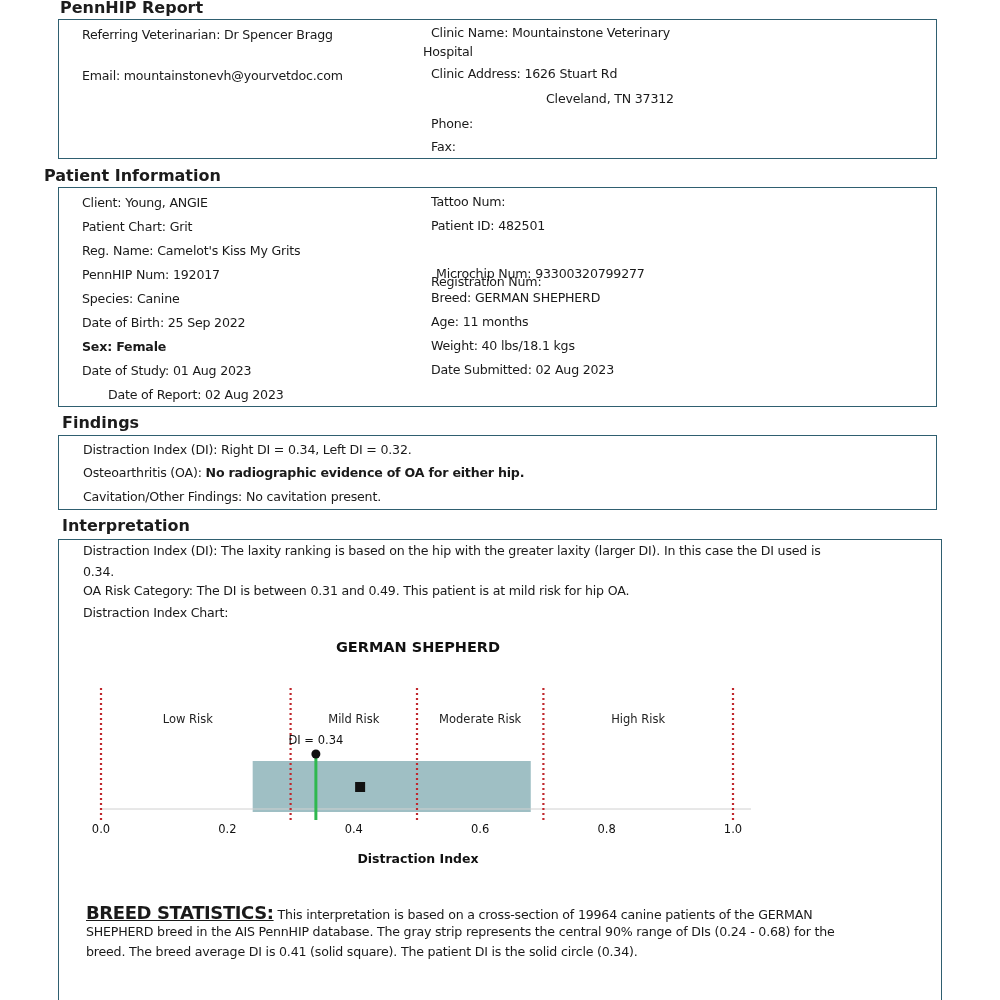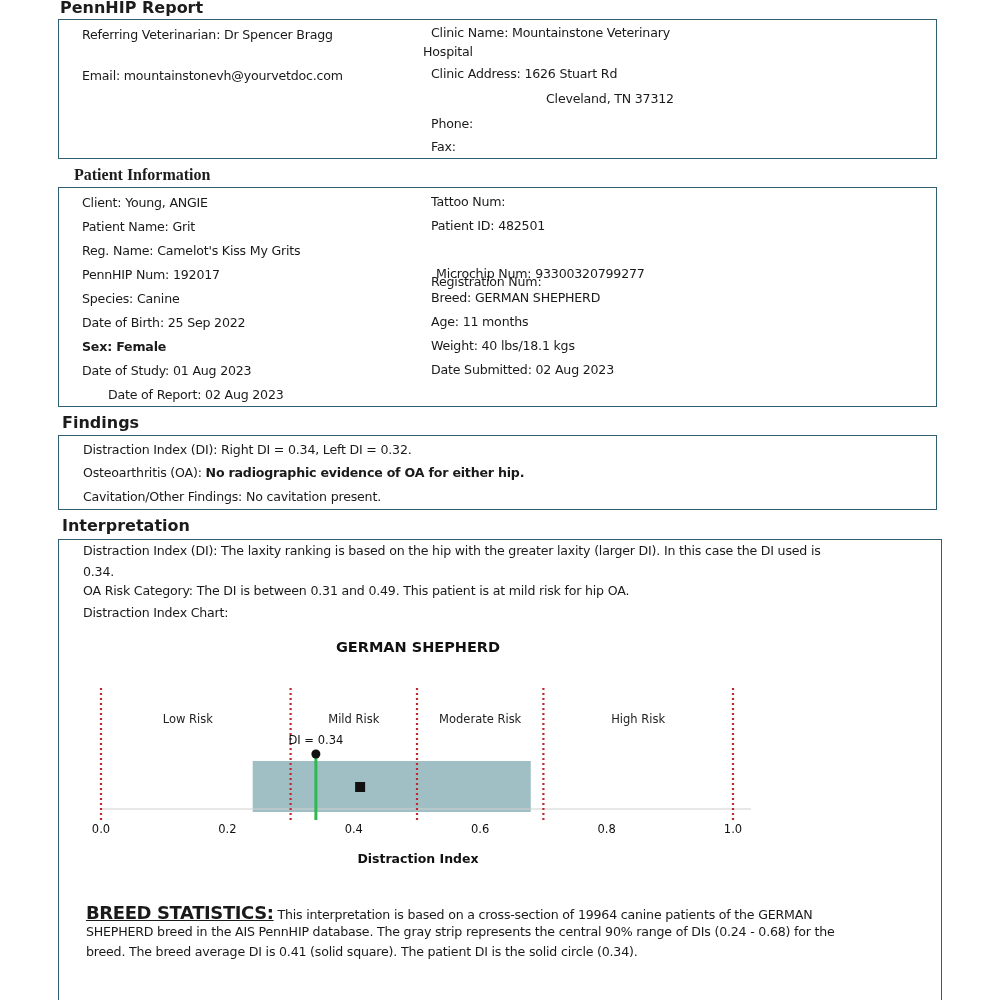--- a/index.html
+++ b/index.html
@@ -39,25 +39,25 @@
 <div class="abs f" style="left:546px;top:91px;">Cleveland, TN 37312</div>
 <div class="abs f" style="left:431px;top:116px;">
   <span>Phone:</span>
   <span></span>
 </div>
 <div class="abs f" style="left:431px;top:139px;">
   <span>Fax:</span>
   <span></span>
 </div>
 
-<div class="abs sec-title" style="left:74px;top:166px;font-family:Liberation Serif, serif;">Patient Information</div>
+<div class="abs sec-title" style="left:44px;top:166px;">Patient Information</div>
 <div class="box" style="left:58px;top:187px;width:879px;height:220px;"></div>
 <div id="pi-left">
     <div class="abs f" style="left: 82px; top: 195px;"><span>Client:</span> <span>Young, ANGIE</span></div>
-    <div class="abs f" style="left: 82px; top: 219px;"><span>Patient Name:</span> <span>Grit</span></div>
+    <div class="abs f" style="left: 82px; top: 219px;"><span>Patient Chart:</span> <span>Grit</span></div>
     <div class="abs f" style="left: 82px; top: 243px;"><span>Reg. Name:</span> <span>Camelot's Kiss My Grits</span></div>
     <div class="abs f" style="left: 82px; top: 267px;"><span>PennHIP Num:</span> <span>192017</span></div>
     <div class="abs f" style="left: 82px; top: 291px;"><span>Species:</span> <span>Canine</span></div>
     <div class="abs f" style="left: 82px; top: 315px;"><span>Date of Birth:</span> <span>25 Sep 2022</span></div>
     <div class="abs f" style="left: 82px; top: 339px; font-weight: bold;"><span>Sex:</span> <span>Female</span></div>
     <div class="abs f" style="left: 82px; top: 363px;"><span>Date of Study:</span> <span>01 Aug 2023</span></div>
     <div class="abs f" style="left: 82px; top: 387px; margin-left: 26px;"><span>Date of Report:</span> <span>02 Aug 2023</span></div>
   </div>
 <div id="pi-right">
     <div class="abs f" style="left: 431px; top: 194px;"><span>Tattoo Num:</span> <span></span></div>

